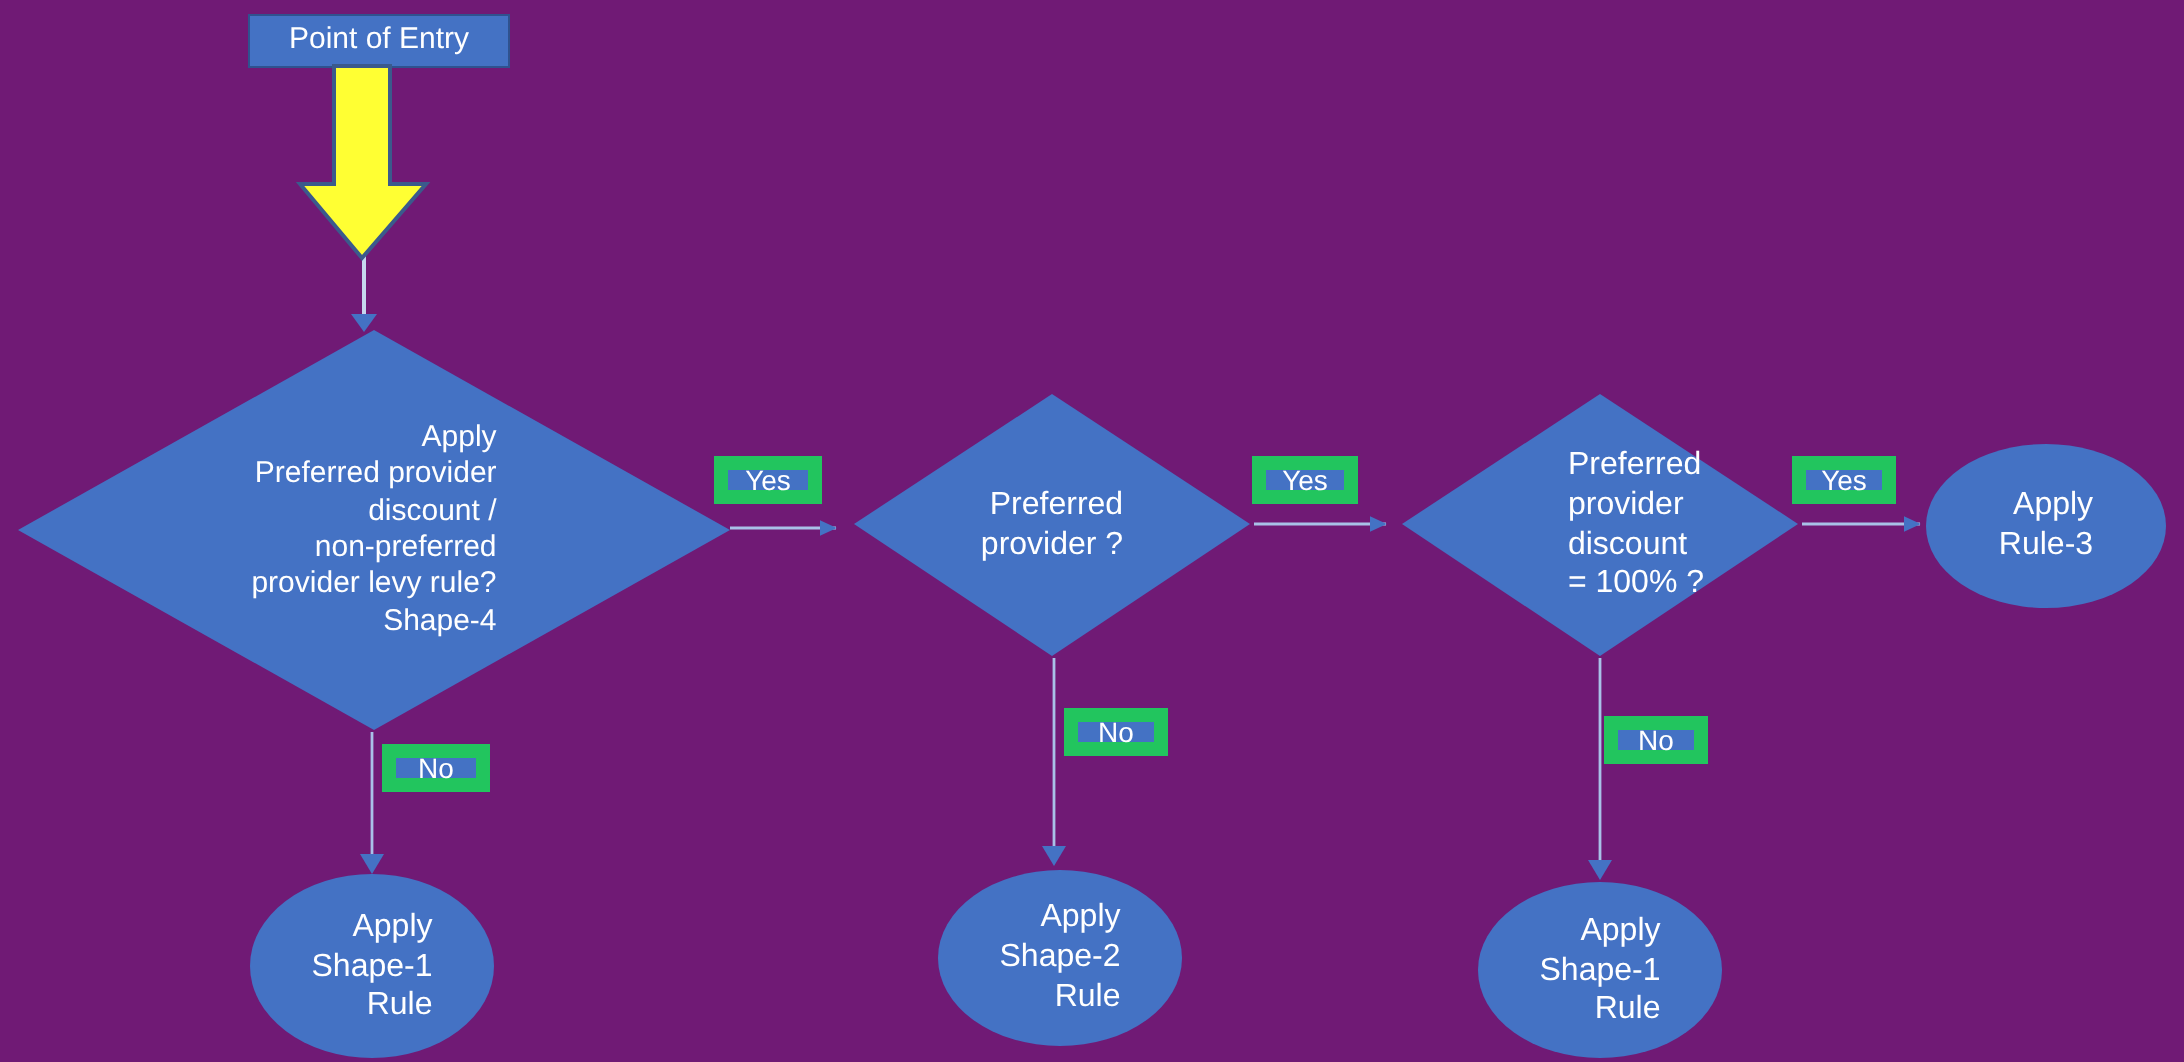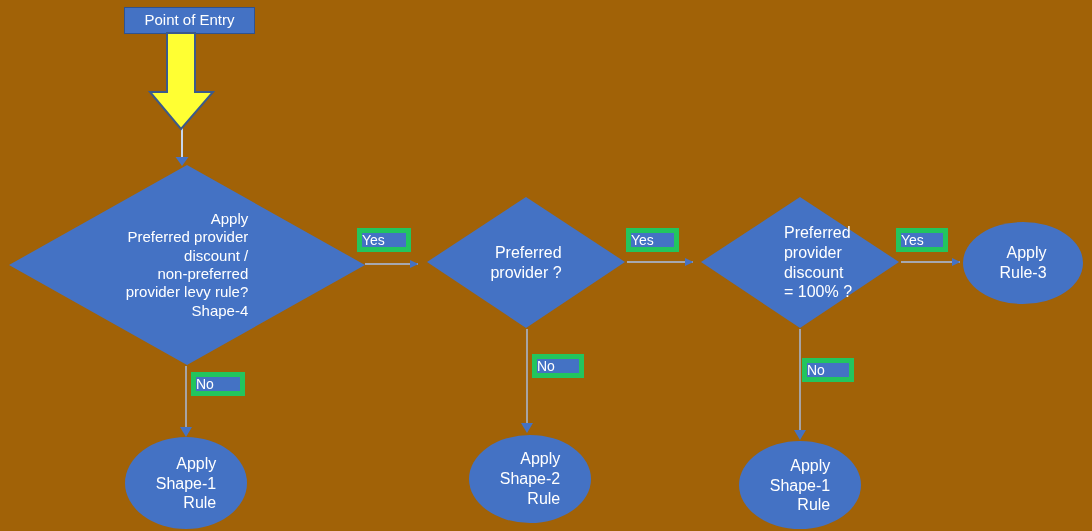--- a/index.html
+++ b/index.html
@@ -8,21 +8,21 @@
     padding: 0;
     background: #ffffff;
   }
   body {
     font-family: "Liberation Sans", sans-serif;
   }
   #canvas {
     position: relative;
     width: 1092px;
     height: 531px;
-    background: #a16207;
+    background: #701a75;
     overflow: hidden;
   }
   #edges {
     position: absolute;
     left: 0;
     top: 0;
     width: 1092px;
     height: 531px;
   }
   .node {
@@ -38,23 +38,23 @@
   }
   .rect-node {
     background: #4472C4;
     border: 1px solid #2F528F;
     font-size: 15px;
   }
   .label-chip {
     position: absolute;
     display: flex;
     align-items: center;
-    justify-content: flex-start;
+    justify-content: center;
     background: #4472C4;
-    border: 5px solid #22c55e;
+    border: 7px solid #22c55e;
     color: #ffffff;
     font-size: 14px;
     box-sizing: border-box;
   }
   .diamond-wrap, .ellipse-wrap {
     position: absolute;
   }
   .diamond-wrap svg, .ellipse-wrap svg {
     position: absolute;
     left: 0;

